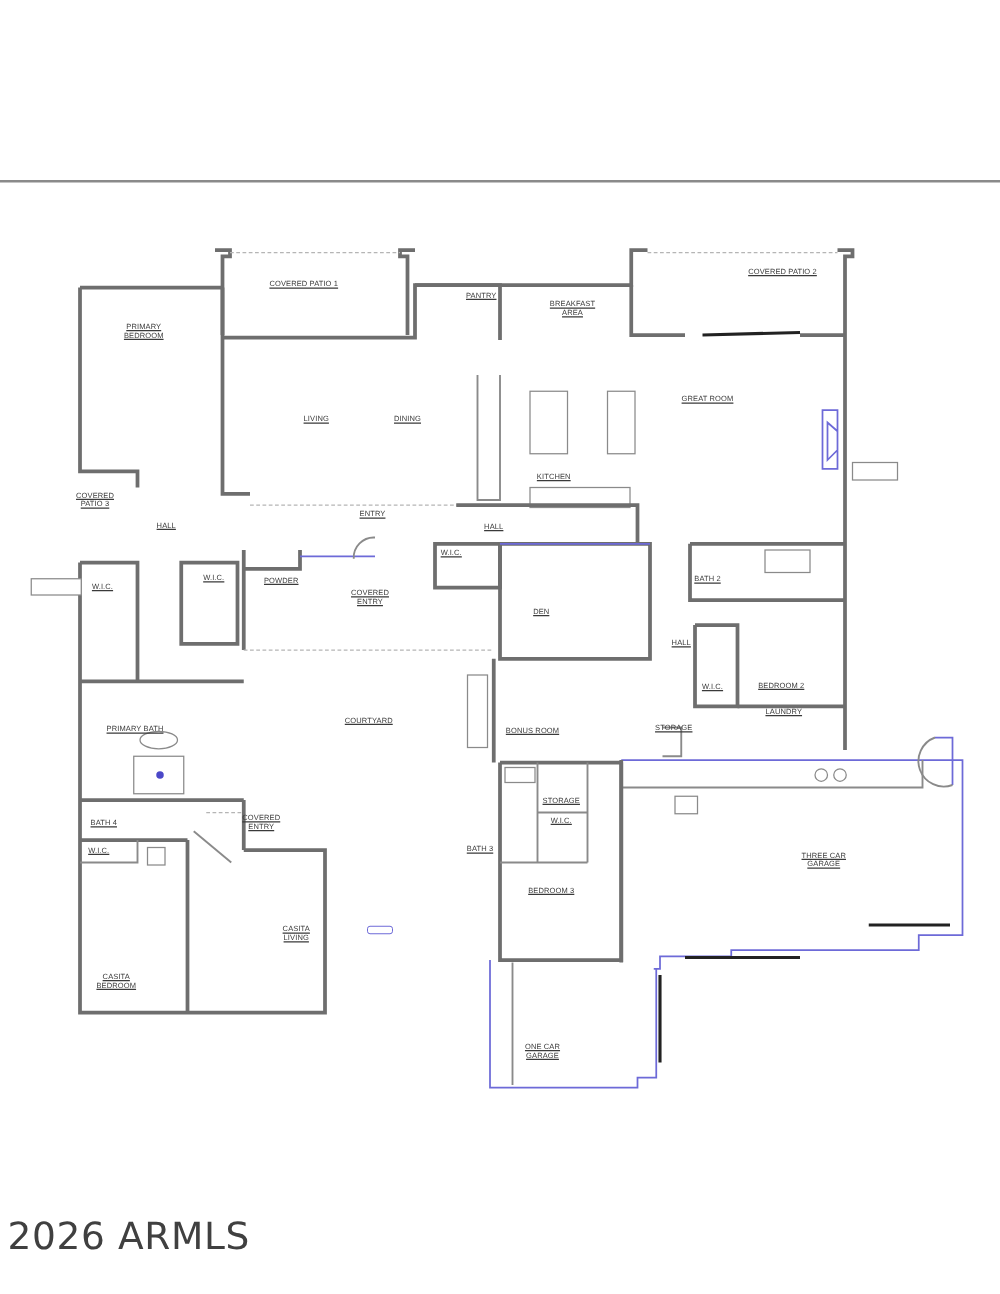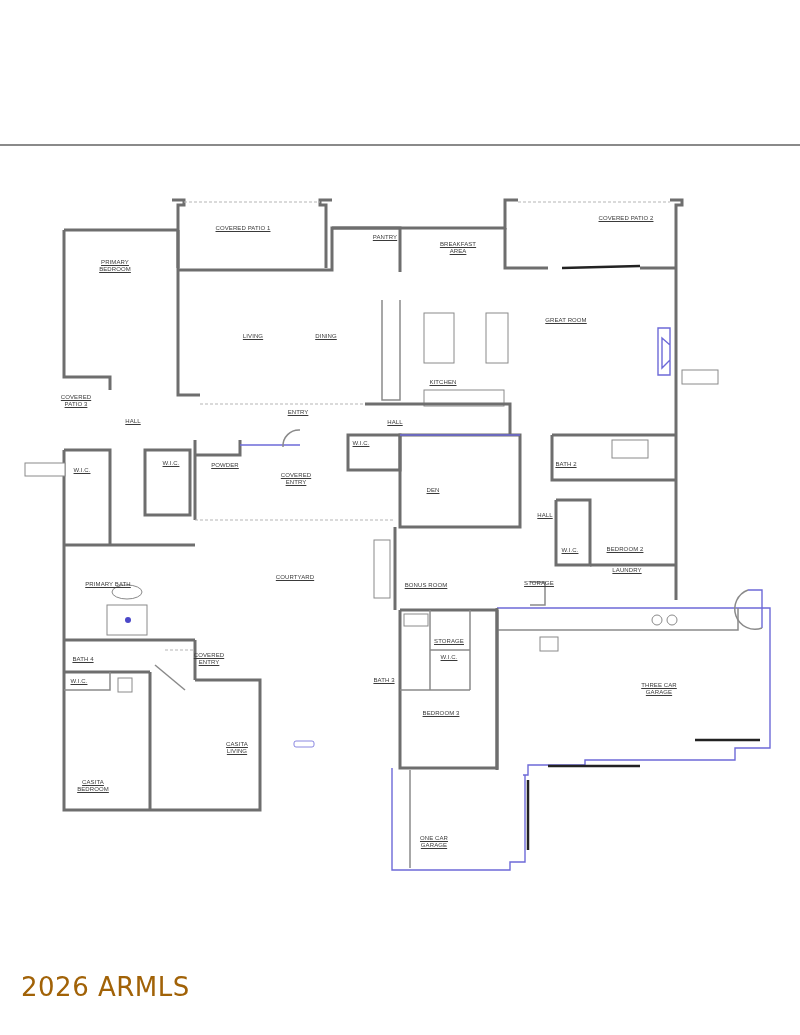--- a/index.html
+++ b/index.html
@@ -9,21 +9,21 @@
   .plan { position:absolute; left:0; top:0; width:800px; height:1035px; }
   .plan .wall { fill:none; stroke:#6e6e6e; stroke-width:3; }
   .plan .wall-thin { fill:none; stroke:#8a8a8a; stroke-width:1.5; }
   .plan .dash { fill:none; stroke:#b5b5b5; stroke-width:1; stroke-dasharray:3 2; }
   .plan .blue { fill:none; stroke:#6d6ad8; stroke-width:1.4; }
   .plan .dark { fill:none; stroke:#222; stroke-width:2.5; }
   .plan .fix { fill:#fff; stroke:#8a8a8a; stroke-width:1; }
   .room-label { position:absolute; transform:translateX(-50%); text-align:center;
                 font-size:6px; line-height:6.5px; color:#3a3a3a; text-decoration:underline;
                 white-space:pre-line; letter-spacing:0.1px; }
-  .watermark { position:absolute; left:21px; top:972px; font-size:26px; color:#a16207;
+  .watermark { position:absolute; left:6px; top:972px; font-size:30px; color:#404040;
                letter-spacing:0.5px; font-family:"DejaVu Sans", sans-serif; }
 </style>
 </head>
 <body>
 
 <div class="top-rule"></div>
 
 <svg class="plan" viewBox="0 0 800 1035" xmlns="http://www.w3.org/2000/svg">
 
   <g>

